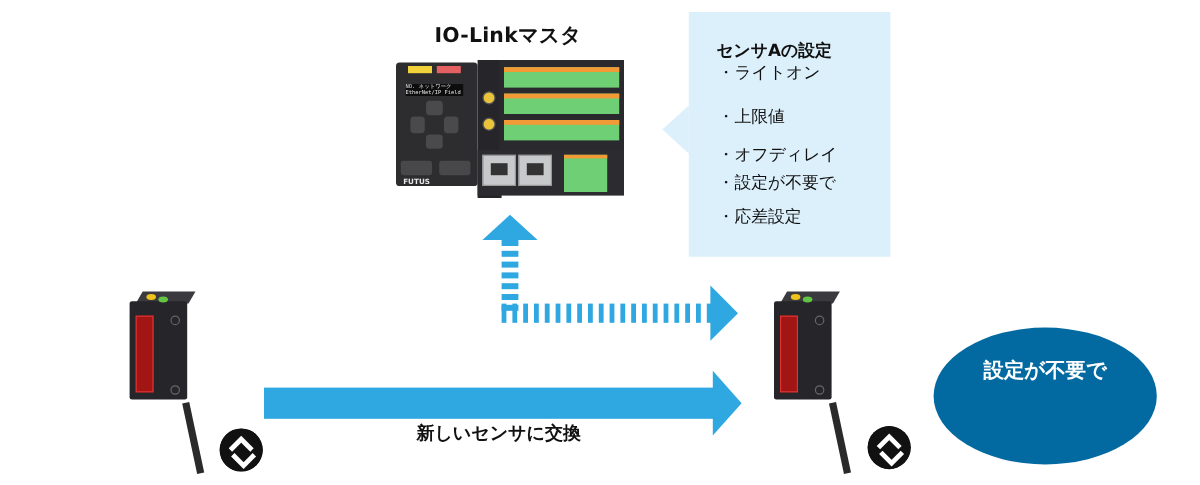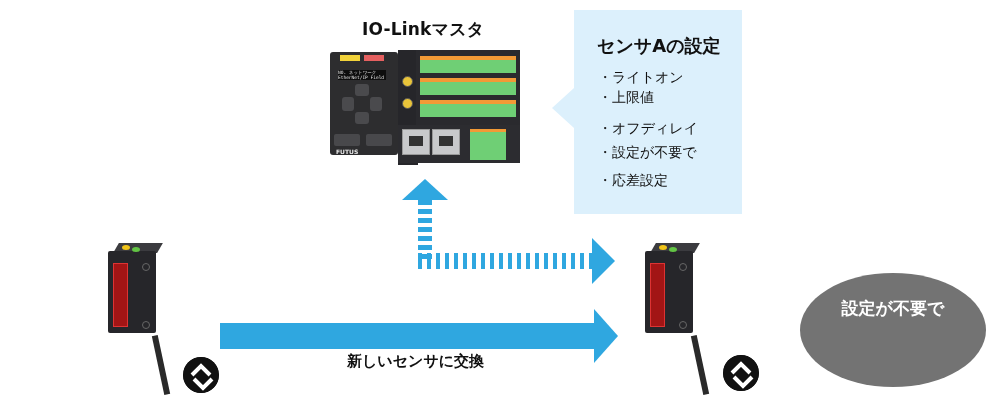--- a/index.html
+++ b/index.html
@@ -26,21 +26,21 @@
   .dev-right { position:absolute; left:86px; top:0; width:104px; height:75px; background:#2a2a2e; }
   .term-row { position:absolute; left:4px; width:96px; height:13px; background:#6fcf75; border-top:4px solid #f29a36; }
   .dev-bottom { position:absolute; left:68px; top:75px; width:122px; height:38px; background:#2c2c30; }
   .rj45 { position:absolute; top:4px; width:26px; height:24px; background:#c8c9cb; border:1px solid #999; }
   .rj45 span { position:absolute; left:6px; top:6px; width:14px; height:10px; background:#333; }
   .conn2 { position:absolute; left:72px; top:4px; width:36px; height:28px; background:#6fcf75; border-top:3px solid #f29a36; }
 
   
   .callout { left:574px; top:10px; width:168px; height:204px; background:#dcf0fc; }
   .callout-tip { left:552px; top:88px; width:0; height:0; border-top:20px solid transparent; border-bottom:20px solid transparent; border-right:22px solid #dcf0fc; }
-  .callout-title { left:597px; top:34px; font-size:18px; font-weight:bold; }
+  .callout-title { left:597px; top:34px; font-size:14px; font-weight:bold; }
   .callout-item { left:598px; font-size:14px; }
 
   
   .arrow-main-shaft { left:220px; top:323px; width:380px; height:26px; background:#2fa7e0; }
   .arrow-main-head { left:594px; top:309px; width:0; height:0; border-top:27px solid transparent; border-bottom:27px solid transparent; border-left:24px solid #2fa7e0; }
   .arrow-up-head { left:402px; top:179px; width:0; height:0; border-left:23px solid transparent; border-right:23px solid transparent; border-bottom:21px solid #2fa7e0; }
   .arrow-right-head { left:592px; top:238px; width:0; height:0; border-top:23px solid transparent; border-bottom:23px solid transparent; border-right:none; border-left:23px solid #2fa7e0; }
   .dash-h { position:absolute; height:16px; width:4px; background:#2fa7e0; top:253px; }
   .dash-v { position:absolute; width:14px; height:5px; background:#2fa7e0; left:418px; }
   .replace-label { left:347px; top:352px; font-size:15px; font-weight:bold; }
@@ -51,21 +51,21 @@
   .sensor .top { position:absolute; left:8px; top:0; width:44px; height:10px; background:#3b3b3f; transform:skewX(-30deg); }
   .sensor .led1 { position:absolute; left:14px; top:2px; width:8px; height:5px; border-radius:50%; background:#f0c419; }
   .sensor .led2 { position:absolute; left:24px; top:4px; width:8px; height:5px; border-radius:50%; background:#62c444; }
   .sensor .lens { position:absolute; left:5px; top:20px; width:13px; height:62px; background:#a21515; border:1px solid #d33; }
   .sensor .screw { position:absolute; left:34px; width:6px; height:6px; border-radius:50%; border:1px solid #666; }
   .cable { position:absolute; width:6px; height:60px; background:#2a2a2a; transform:rotate(-12deg); }
 
   .swap-icon { width:36px; height:36px; border-radius:50%; background:#111; }
 
   
-  .badge { left:800px; top:273px; width:186px; height:114px; border-radius:50%; background:#737373; color:#fff; text-align:center; }
+  .badge { left:778px; top:273px; width:186px; height:114px; border-radius:50%; background:#0369a1; color:#fff; text-align:center; }
   .badge-l1 { position:absolute; left:0; right:0; top:24px; font-size:17px; font-weight:bold; }
   .badge-l2 { position:absolute; left:0; right:0; top:49px; font-size:17px; font-weight:bold; }
 </style>
 </head>
 <body>
 
 <div class="abs master-title">IO-Linkマスタ</div>
 
 <div class="abs device">
   <div class="dev-left">
@@ -101,21 +101,21 @@
     <div class="rj45" style="left:34px;">
         <span></span>
       </div>
     <div class="conn2"></div>
   </div>
 </div>
 
 <div class="abs callout-tip"></div>
 <div class="abs callout"></div>
 <div class="abs callout-title">センサAの設定</div>
-<div class="abs callout-item" style="top:69px;">・ライトオン</div>
+<div class="abs callout-item" style="top:52px;">・ライトオン</div>
 <div class="abs callout-item" style="top:89px;">・上限値</div>
 <div class="abs callout-item" style="top:120px;">・オフディレイ</div>
 <div class="abs callout-item" style="top:144px;">・設定が不要で</div>
 <div class="abs callout-item" style="top:172px;">・応差設定</div>
 
 <div class="abs arrow-up-head"></div>
 <div id="dash-v-wrap">
     <div class="dash-v" style="top: 200px;"></div>
     <div class="dash-v" style="top: 209px;"></div>
     <div class="dash-v" style="top: 218px;"></div>

